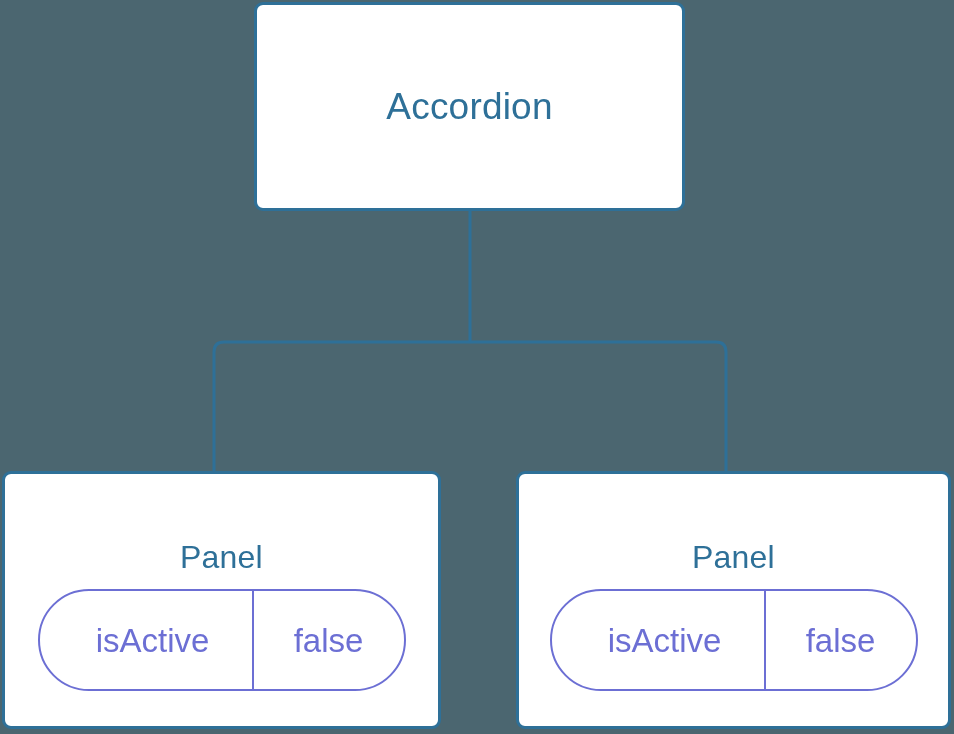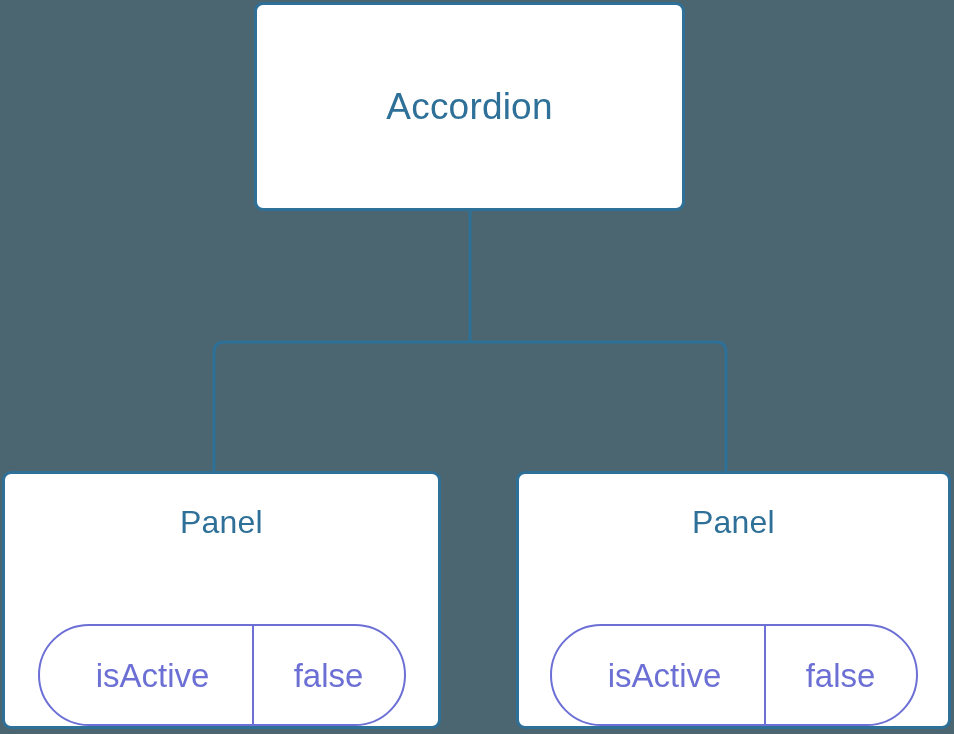--- a/index.html
+++ b/index.html
@@ -47,21 +47,21 @@
     left: 254px;
     top: 2px;
     width: 431px;
     height: 209px;
     justify-content: center;
   }
 
   .node-child {
     top: 471px;
     height: 258px;
-    justify-content: space-between;
+    justify-content: center;
     padding-top: 32px;
   }
 
   .node-child.left {
     left: 2px;
     width: 439px;
   }
 
   .node-child.right {
     left: 516px;

